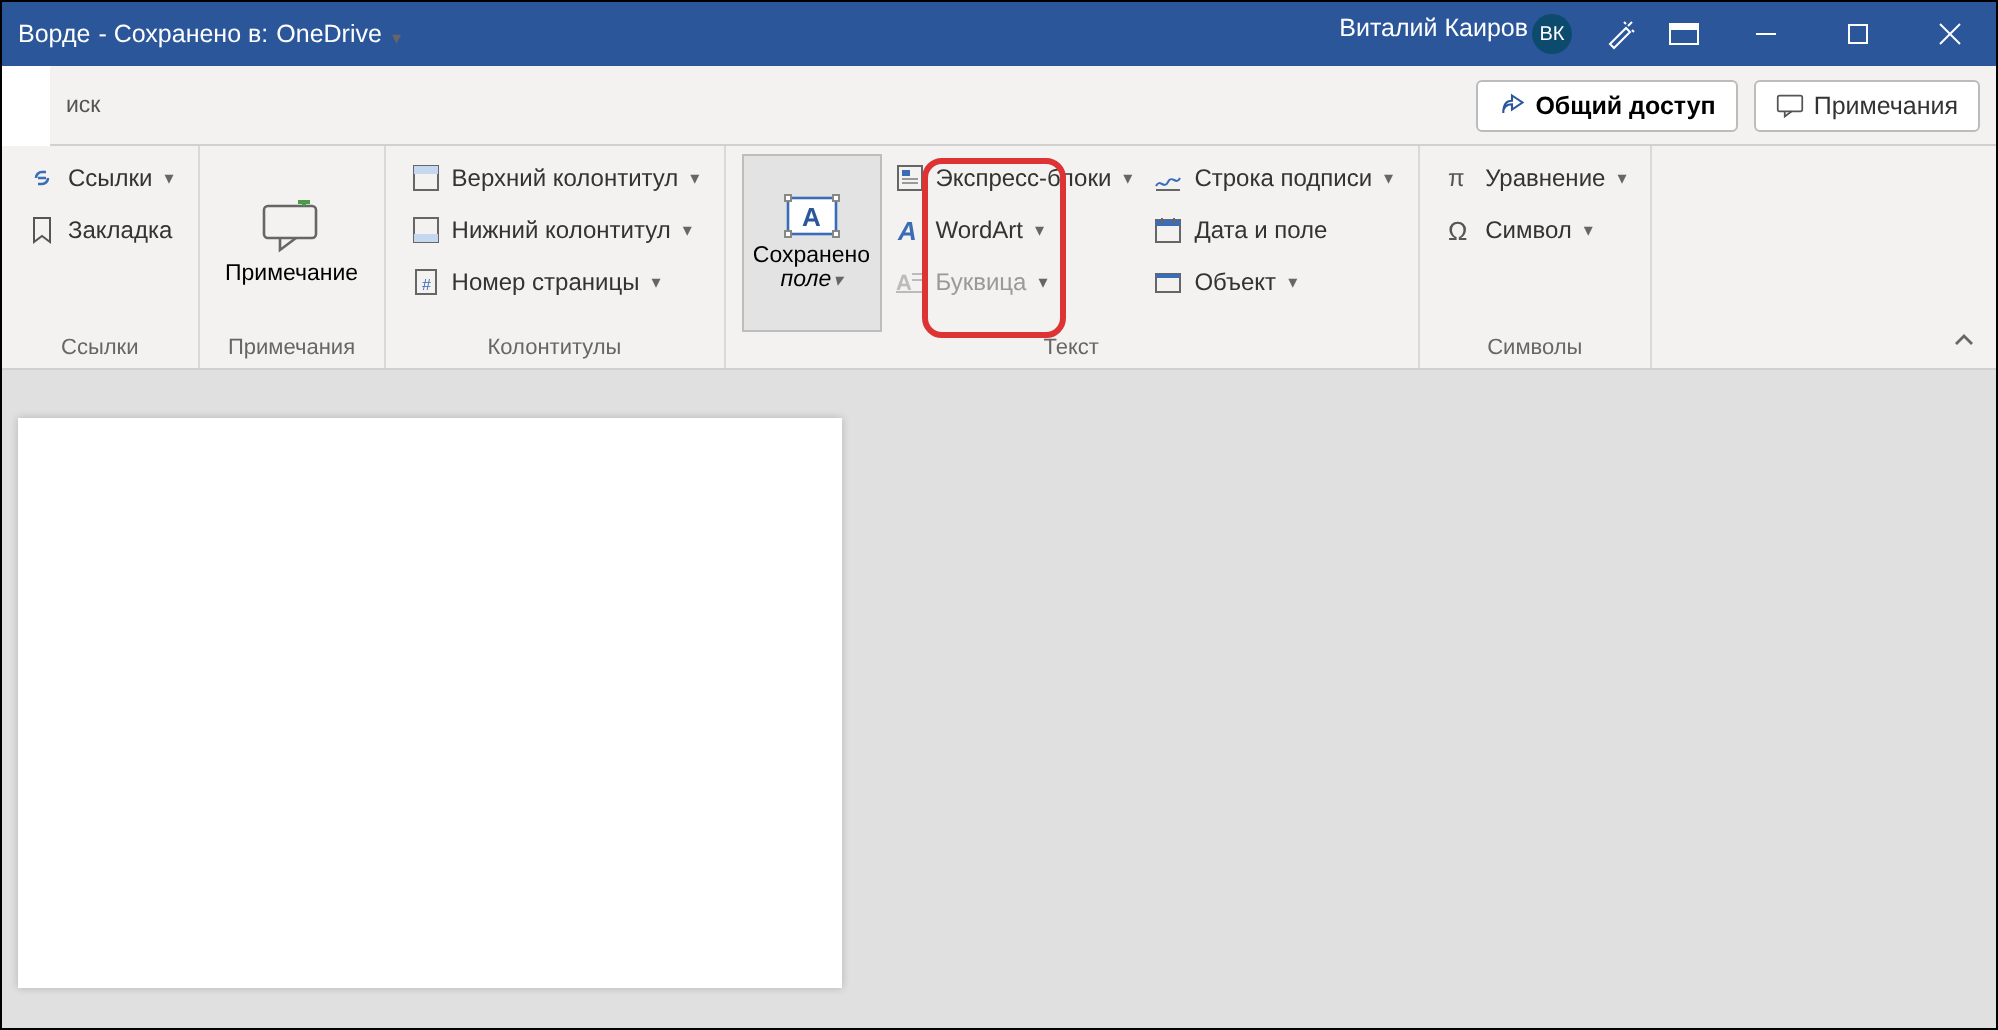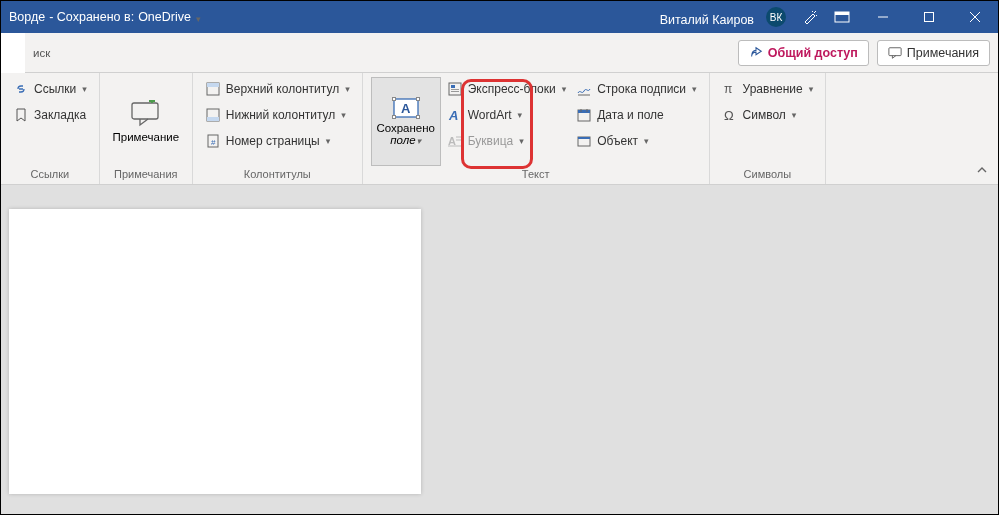--- a/index.html
+++ b/index.html
@@ -1,28 +1,28 @@
 <!DOCTYPE html>
 <html><head>
 <meta charset="utf-8">
 <style>
 * { margin:0; padding:0; box-sizing:border-box; font-family:"Segoe UI",Arial,sans-serif; }
 body { background:#fff; width:999px; height:515px; overflow:hidden; position:relative; }
 .frame { position:absolute; inset:0; border:1px solid #000; }
 .titlebar { height:32px; background:#2b579a; color:#fff; display:flex; align-items:center; font-size:12.5px; padding:0 0 0 8px; }
 .titlebar .title-left { flex:1; display:flex; align-items:flex-end; gap:4px; }
-.titlebar .user { display:flex; align-items:flex-end; gap:12px; margin-right:10px; }
+.titlebar .user { display:flex; align-items:flex-start; gap:2px; margin-right:10px; }
 .titlebar .avatar { width:20px; height:20px; border-radius:50%; background:#0c4a6e; color:#fff; font-size:10px; display:flex; align-items:center; justify-content:center; }
 .titlebar .magic { width:28px; height:32px; display:flex; align-items:center; justify-content:center; }
 .ribbon-display { width:36px; height:32px; display:flex; align-items:center; justify-content:center; }
 .winbtn { width:46px; height:32px; display:flex; align-items:center; justify-content:center; cursor:pointer; }
 .subbar { height:40px; background:#f3f2f1; border-bottom:1px solid #d0d0d0; display:flex; align-items:center; padding:0 8px; gap:8px;margin-left:24px; }
 .subbar .left { flex:1; font-size:11.5px; color:#555; }
 .pill { height:26px; border:1px solid #bcbcbc; border-radius:3px; background:#fff; display:flex; align-items:center; gap:5px; padding:0 10px; font-size:12.5px; color:#333; cursor:pointer; }
-.pill.blue { color:#be185d; font-weight:600; }
+.pill.blue { color:#000000; font-weight:600; }
 .ribbon { height:112px; background:#f3f2f1; border-bottom:1px solid #d0d0d0; display:flex; position:relative; }
 .group { display:flex; flex-direction:column; border-right:1px solid #d9d9d9; padding:4px 8px 0 8px; }
 .group-body { flex:1; display:flex; gap:2px; }
 .group-label { text-align:center; font-size:11px; color:#666; padding:2px 0 4px; }
 .vstack { display:flex; flex-direction:column; gap:2px; }
 .cmd { height:24px; display:flex; align-items:center; gap:5px; padding:0 4px; font-size:12px; color:#333; cursor:pointer; white-space:nowrap; }
 .cmd.disabled { color:#999; }
 .bigcmd { width:76px; display:flex; flex-direction:column; align-items:center; justify-content:center; gap:3px; font-size:11.5px; text-align:center; padding:4px 2px; cursor:pointer; }
 .caret { font-size:9px; color:#666; margin-left:1px; }
 .collapse { position:absolute; right:10px; bottom:6px; font-size:12px; color:#666; cursor:pointer; }

